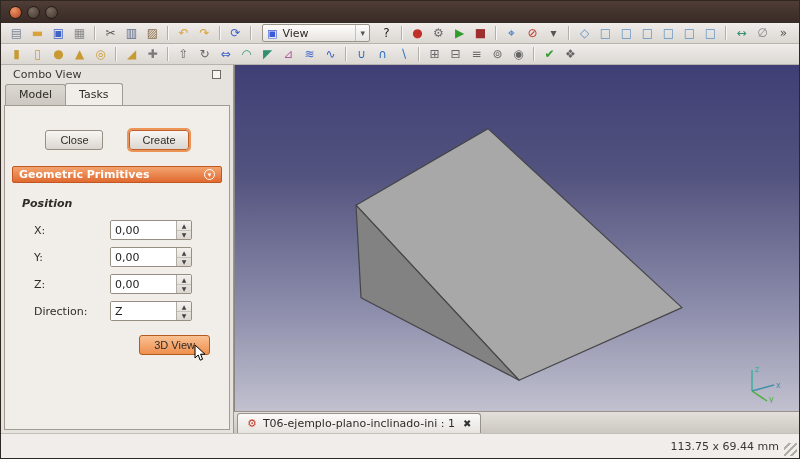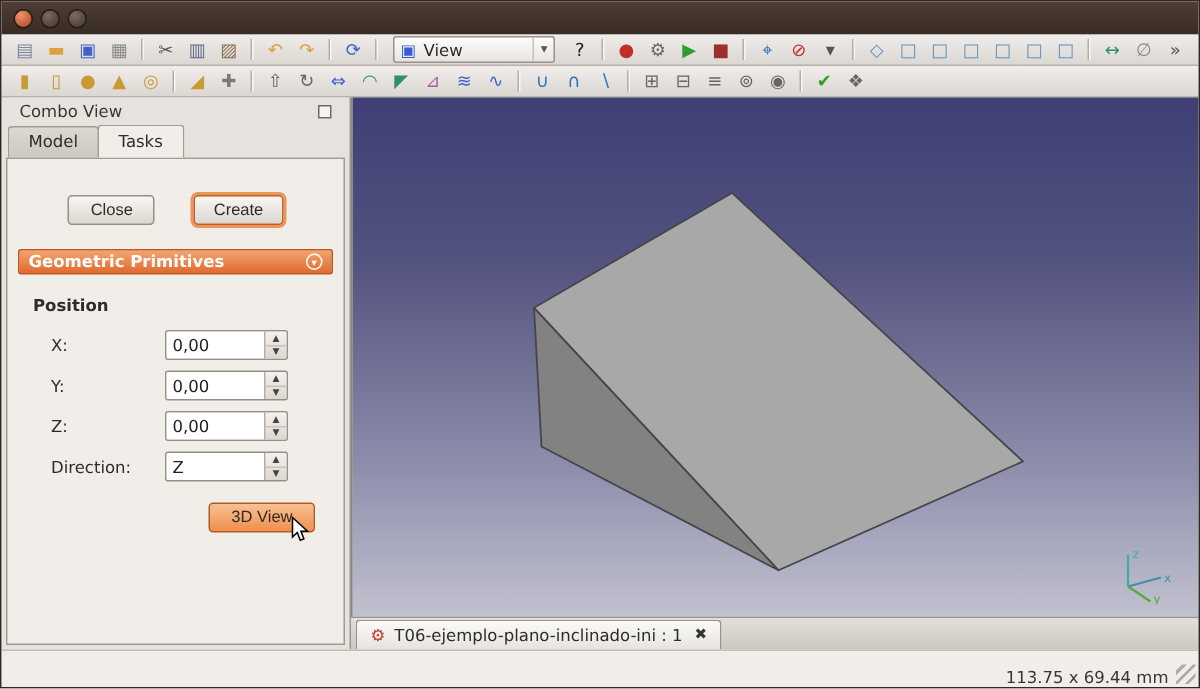--- a/index.html
+++ b/index.html
@@ -34,21 +34,21 @@
   .tab.active { background: #f1eeea; z-index: 2; top: 0; padding-top: 4px; }
   .tab-content { flex: 1; border: 1px solid #a29b93; margin: 0 3px 3px; background: #f1eeea; padding: 20px 5px 0; position: relative; z-index: 1; }
 
   .btn-row { display: flex; justify-content: center; gap: 26px; margin: 4px 0 16px; }
   .btn { min-width: 58px; padding: 3px 12px; font-size: 11px; border: 1px solid #978e84; border-radius: 3px; background: linear-gradient(#f8f6f4, #dbd6d0); color: #2f2b27; cursor: default; }
   .btn.default { box-shadow: 0 0 0 2px #ec9557; border-color: #bf5f2a; }
 
   .section-header { height: 17px; background: linear-gradient(#f3a56f, #e06a30); border: 1px solid #c25620; border-radius: 2px; color: #fff; font-weight: bold; display: flex; align-items: center; padding: 0 6px; margin: 4px 2px 0; }
   .section-header .chev { margin-left: auto; width: 11px; height: 11px; border: 1px solid #fff; border-radius: 50%; font-size: 7px; display: flex; align-items: center; justify-content: center; color: #fff; }
 
-  .pos-label { font-weight: bold; margin: 14px 0 10px 12px; }
+  .pos-label { font-weight: bold; margin: 14px 0 10px 12px; font-style: italic; }
   .frow { display: flex; align-items: center; margin: 7px 0 7px 24px; }
   .frow label { width: 76px; }
   .spinbox { display: flex; width: 82px; height: 20px; border: 1px solid #978e84; border-radius: 2px; background: #fff; overflow: hidden; }
   .spinbox input { flex: 1; min-width: 0; border: none; outline: none; font-size: 11px; padding: 0 4px; font-family: inherit; color: #222; background: #fff; }
   .spin-btns { width: 15px; display: flex; flex-direction: column; border-left: 1px solid #b3aca4; background: linear-gradient(#f4f1ee, #dcd7d1); }
   .spin-btns div { flex: 1; font-size: 6px; display: flex; align-items: center; justify-content: center; color: #444; }
   .spin-btns div + div { border-top: 1px solid #c7c1ba; }
 
   .view3d-wrap { display: flex; justify-content: flex-end; margin: 14px 14px 0 0; position: relative; }
   .btn.view3d { background: linear-gradient(#f9c193, #ef8f4e); border-color: #b35a1e; padding: 3px 14px; }
@@ -60,21 +60,21 @@
     background: linear-gradient(180deg, #3f3f76 0%, #53537f 32%, #8c8cab 70%, #c1c1cf 100%); }
   .wedge-svg { position: absolute; left: 0; top: 0; width: 100%; height: 100%; }
   .axes { position: absolute; right: 14px; bottom: 8px; }
 
   .mdi-tabbar { height: 22px; flex: 0 0 auto; background: linear-gradient(#e3e0db, #ccc7c1); border-top: 1px solid #98928b; display: flex; align-items: flex-end; padding: 0 3px; }
   .mdi-tab { display: flex; align-items: center; gap: 6px; background: linear-gradient(#fbfaf9, #e6e3df); border: 1px solid #98928b; border-bottom: none; border-radius: 3px 3px 0 0; padding: 2px 9px; height: 20px; }
   .doc-icon { color: #c0392b; font-size: 11px; }
   .mdi-close { font-size: 10px; color: #333; margin-left: 2px; cursor: default; }
 
   
-  .statusbar { height: 25px; flex: 0 0 auto; background: #f0edea; border-top: 1px solid #c3beb7; display: flex; align-items: flex-end; justify-content: flex-end; padding: 0 8px; position: relative; color: #3a3632; }
+  .statusbar { height: 25px; flex: 0 0 auto; background: #f0edea; border-top: 1px solid #c3beb7; display: flex; align-items: center; justify-content: flex-end; padding: 0 8px; position: relative; color: #3a3632; }
   .status-dims { margin-right: 12px; }
   .resize-grip { position: absolute; right: 2px; bottom: 2px; width: 13px; height: 13px;
     background: repeating-linear-gradient(135deg, transparent 0 3px, #b2ada6 3px 5px); }
 </style>
 </head>
 <body>
 
 <div class="window">
 
   <div class="titlebar">

